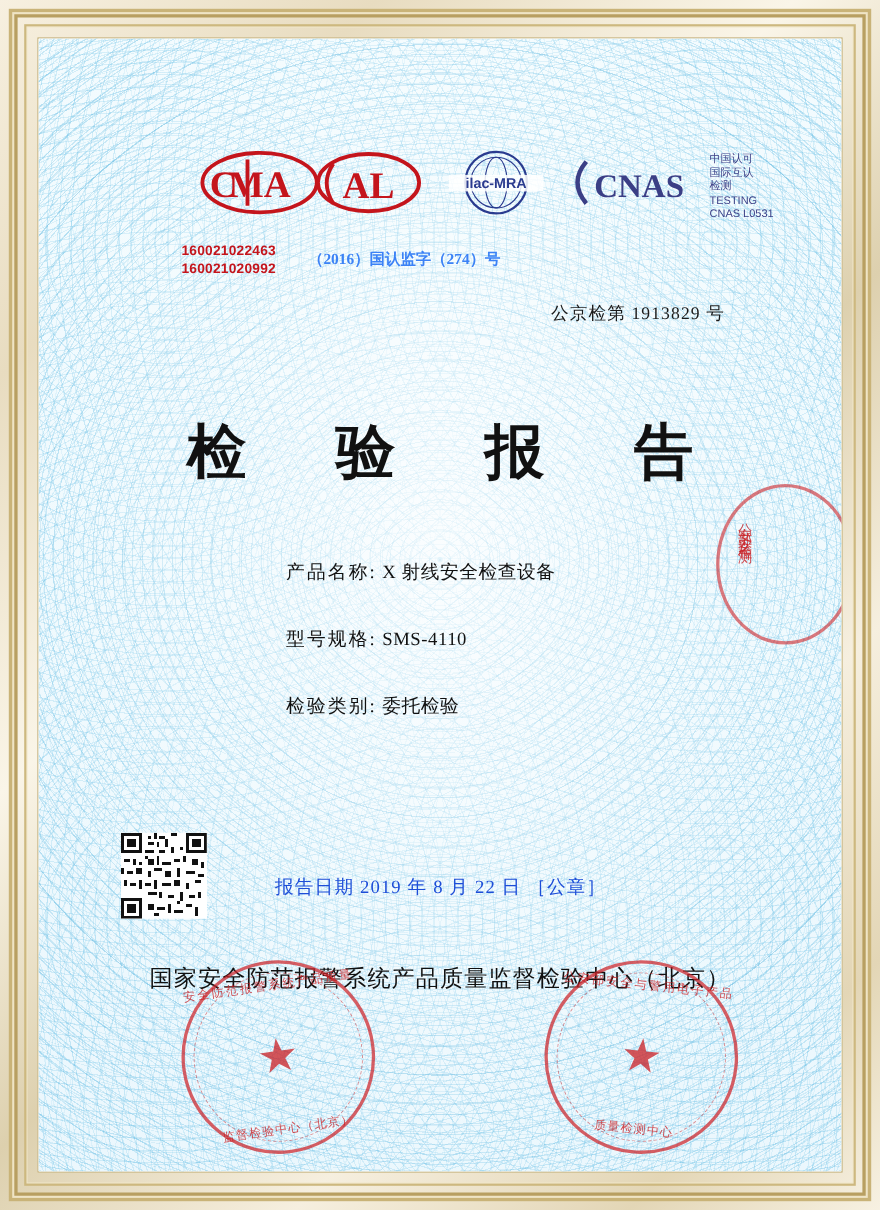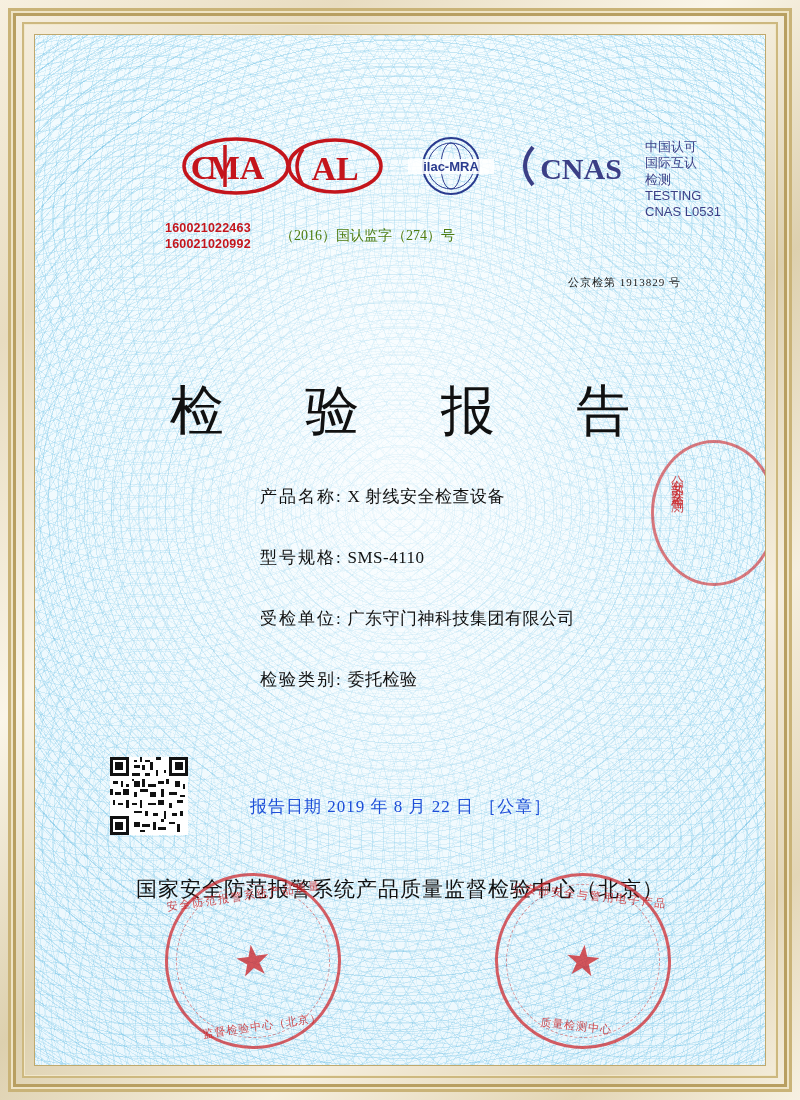--- a/index.html
+++ b/index.html
@@ -60,47 +60,47 @@
 
   
   .logos{position:absolute;left:110px;top:100px;width:570px;height:80px;}
   .logo{position:absolute;top:0;}
   .cma{left:36px;}
   .cal{left:140px;}
   .ilac{left:255px;}
   .cnas{left:370px;}
   .cnas-txt{
     position:absolute;left:500px;top:4px;width:120px;
-    color:#3b3f86;font-size:13px;line-height:1.25;
+    color:#3b3f86;font-size:10px;line-height:1.25;
     font-family:"Liberation Sans",sans-serif;
   }
   .cert-nums{
     position:absolute;left:130px;top:186px;
     color:#c4151c;font-size:12.5px;line-height:1.25;
     font-family:"Liberation Sans",sans-serif;font-weight:bold;
     letter-spacing:.2px;
     text-align:center;
   }
   .guoren{
     position:absolute;left:245px;top:192px;
-    color:#4d7c0f;font-size:14px;font-weight:normal;
+    color:#3b82f6;font-size:14px;font-weight:bold;
     font-family:"Liberation Serif",serif;
   }
   .report-no{
-    position:absolute;right:84px;top:240px;
-    font-size:11px;color:#1a1a1a;letter-spacing:1px;
+    position:absolute;right:106px;top:240px;
+    font-size:16px;color:#1a1a1a;letter-spacing:1px;
   }
   .title{
     position:absolute;left:0;right:0;top:340px;text-align:center;
-    font-size:54px;font-weight:normal;color:#111;
+    font-size:54px;font-weight:bold;color:#111;
     letter-spacing:34px;text-indent:34px;
     font-family:"Liberation Serif",serif;
   }
   .fields{position:absolute;left:225px;top:450px;width:420px;}
-  .field{font-size:17px;color:#111;margin-bottom:38px;letter-spacing:.5px;white-space:nowrap;}
+  .field{font-size:17px;color:#111;margin-bottom:38px;letter-spacing:.5px;white-space:nowrap;margin-top:23px;}
   .field .lbl{letter-spacing:2px;}
   .dateline{
     position:absolute;left:215px;top:760px;font-size:17px;color:#1d4ed8;letter-spacing:1px;
   }
   .qr{
     position:absolute;left:75px;top:722px;width:78px;height:78px;
     background:#fff;
   }
   .footer{
     position:absolute;left:0;right:0;top:838px;text-align:center;
@@ -188,24 +188,20 @@
       <div class="title">检 验 报 告</div>
 
       <div class="fields">
         <div class="field">
           <span class="lbl">产品名称:</span>
           <span>X 射线安全检查设备</span>
         </div>
         <div class="field">
           <span class="lbl">型号规格:</span>
           <span>SMS-4110</span>
-        </div>
-        <div class="field">
-          <span class="lbl">受检单位:</span>
-          <span>广东守门神科技集团有限公司</span>
         </div>
         <div class="field">
           <span class="lbl">检验类别:</span>
           <span>委托检验</span>
         </div>
       </div>
 
       <div class="qr">
         <svg width="78" height="78" viewBox="0 0 29 29" shape-rendering="crispEdges">
           <rect width="29" height="29" fill="#fff"></rect>

